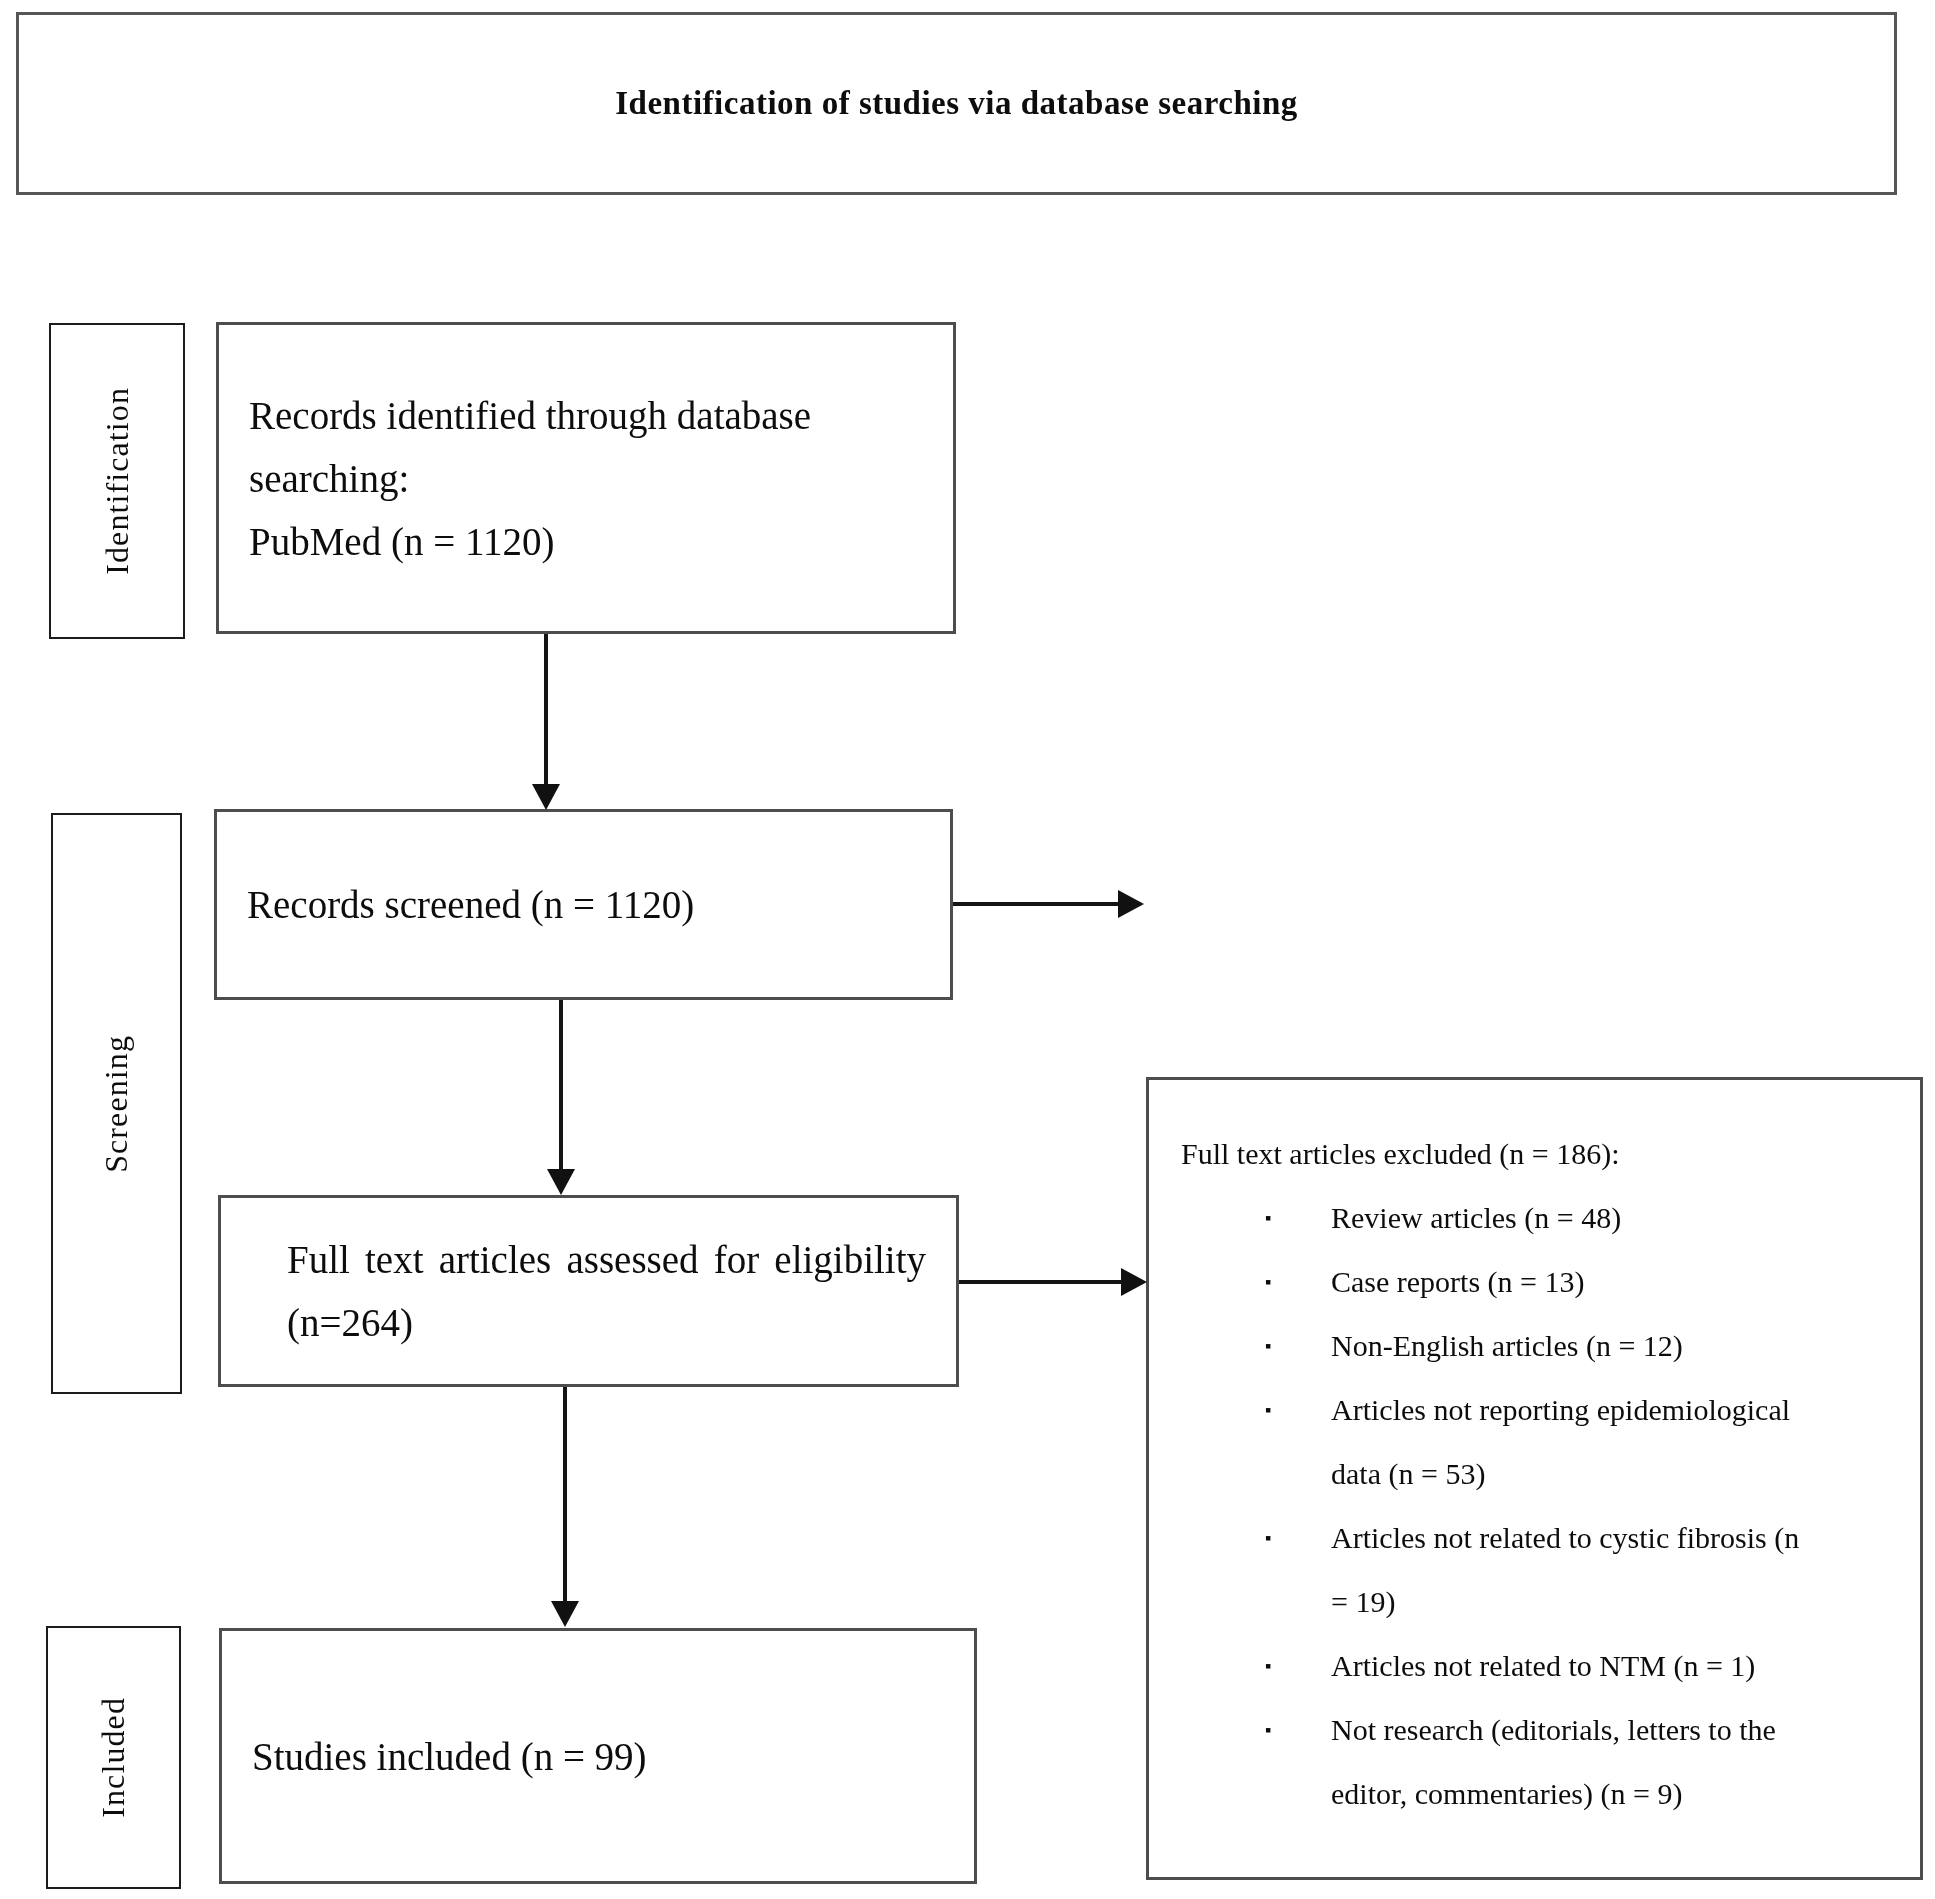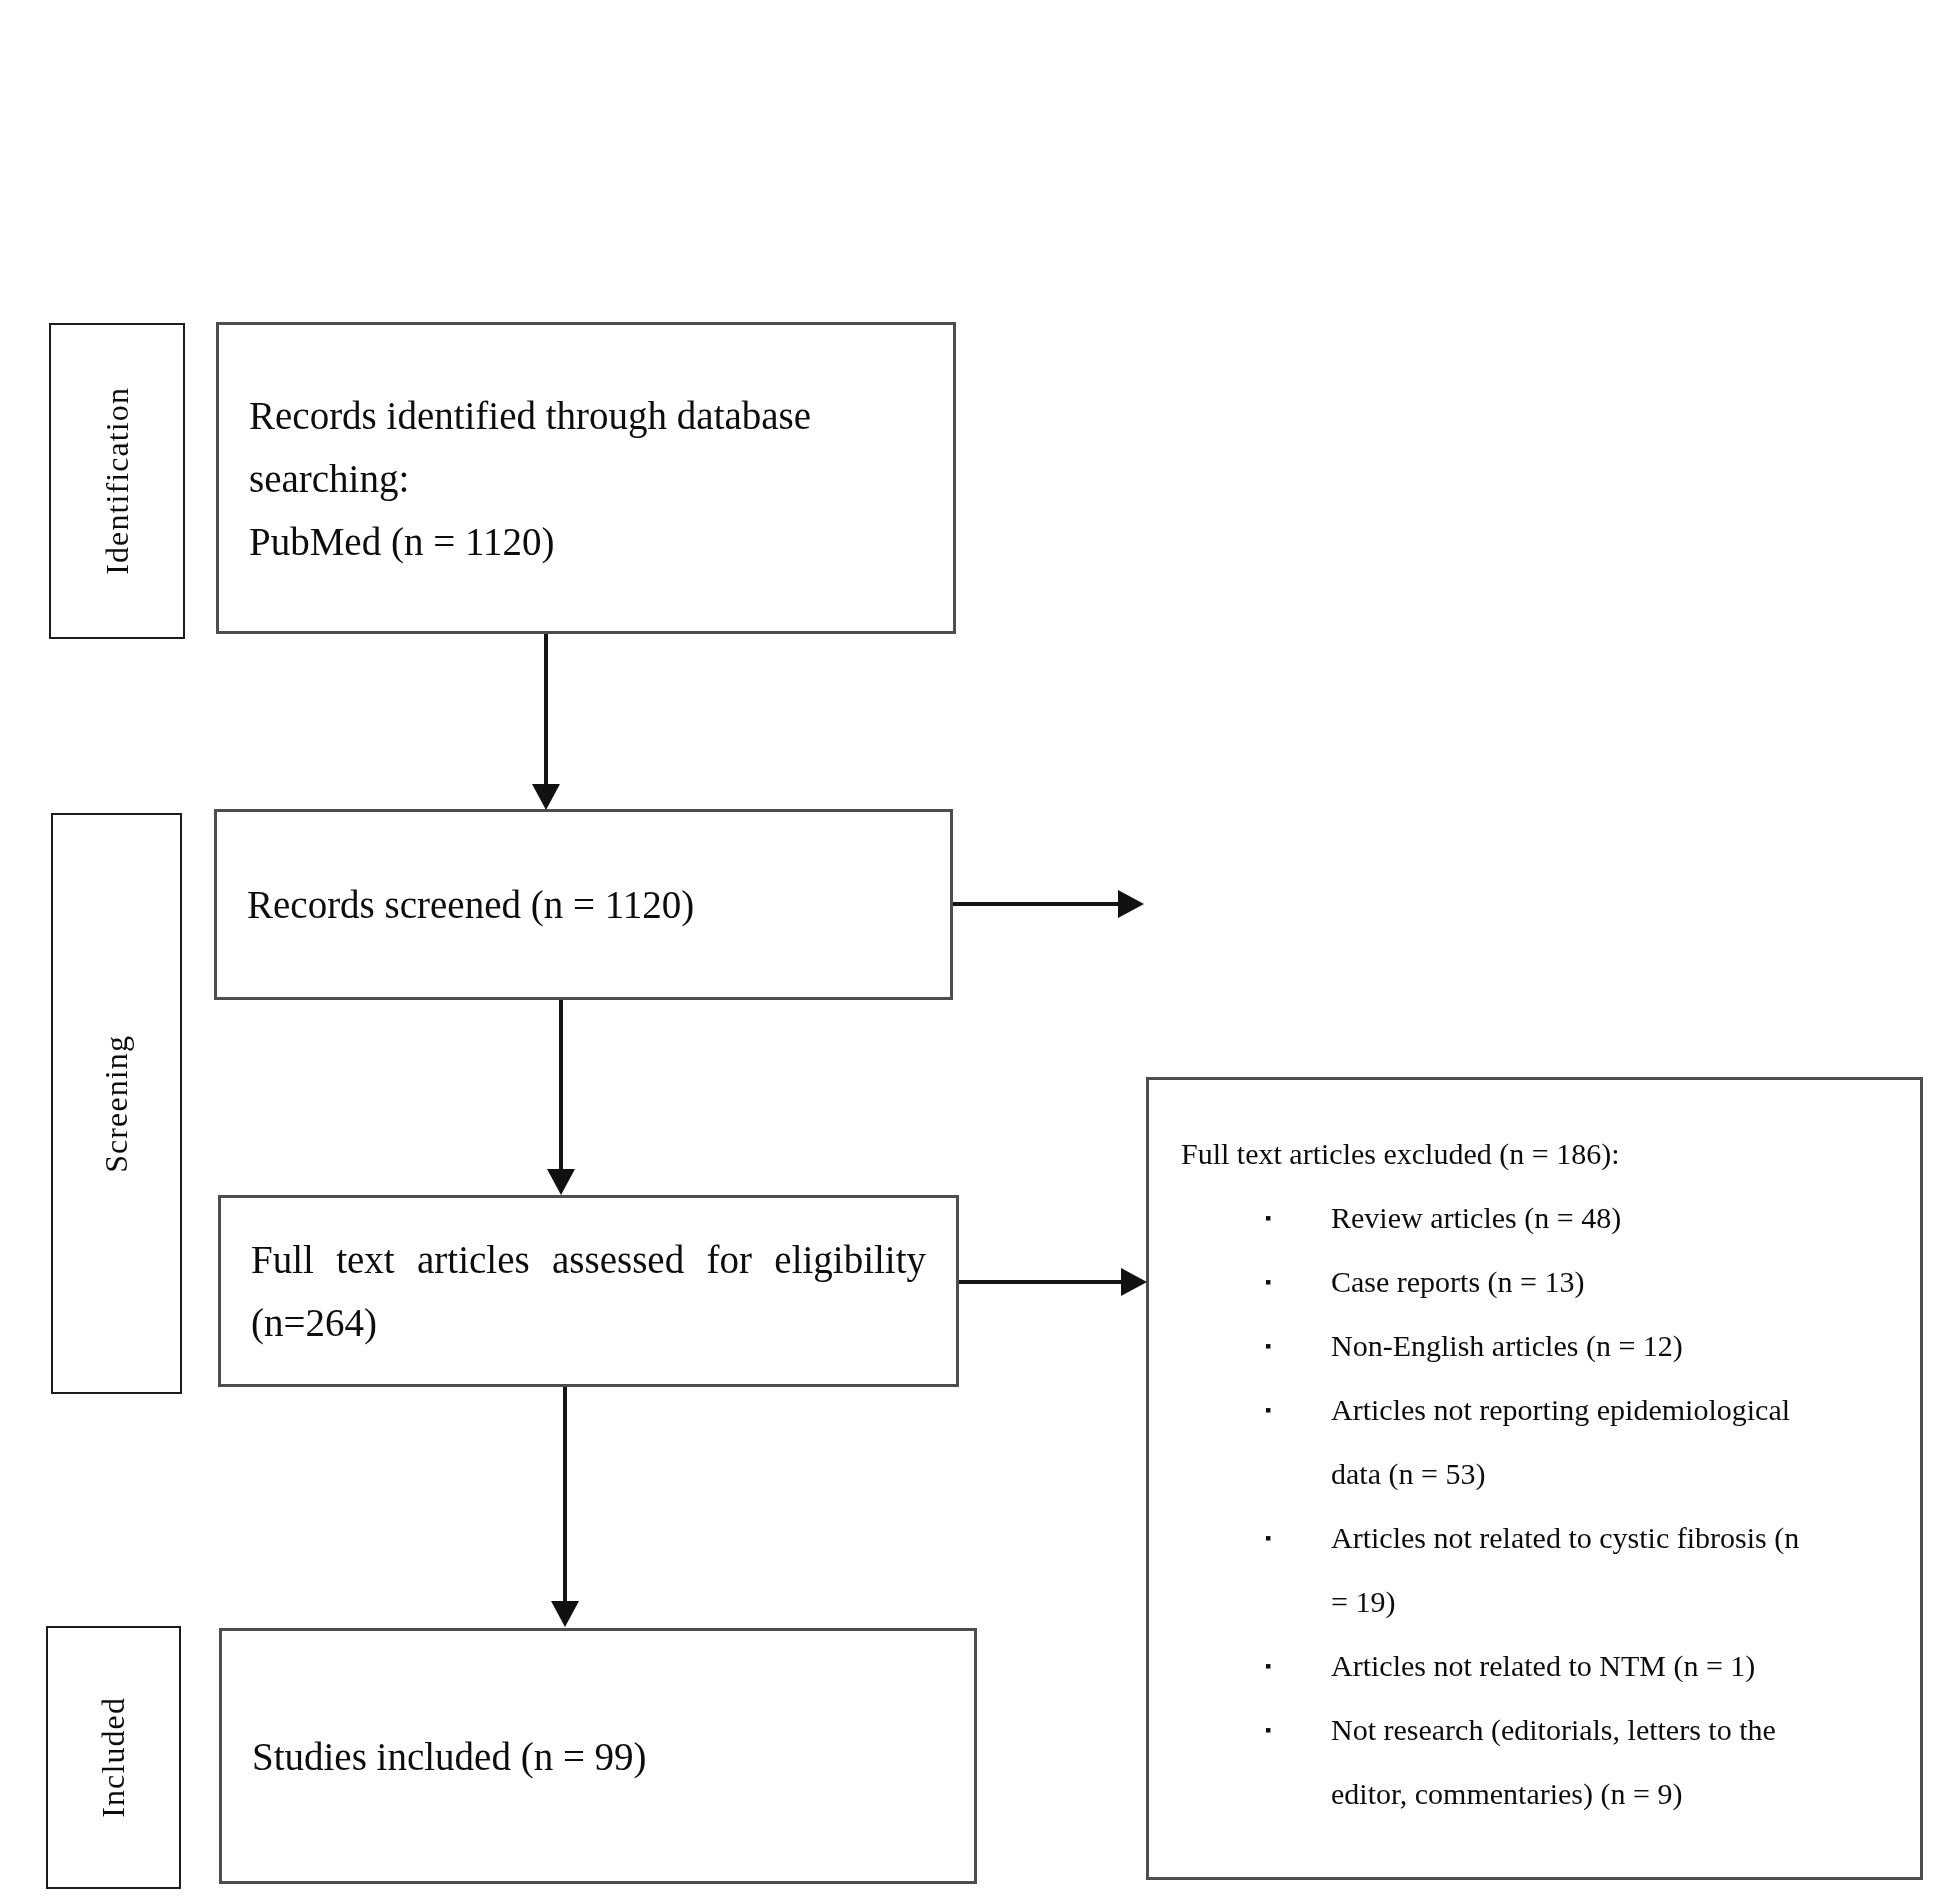--- a/index.html
+++ b/index.html
@@ -44,20 +44,21 @@
   }
   .flow-text {
     font-size:39px; line-height:63px;
     white-space:pre; padding-left:30px; padding-right:19px;
   }
   .flow-text.wrap2 { white-space:pre-line; }
   .flow-text.justify {
     flex:1; white-space:pre-line;
     text-align:justify; text-align-last:justify;
     padding-right:30px;
+    margin-left:36px;
   }
   .box-identified { left:216px;  top:322px;  width:740px; height:312px; }
   .box-screened   { left:214px;  top:809px; width:739px; height:191px; }
   .box-fulltext   { left:218px;  top:1195px; width:741px; height:192px; }
   .box-included   { left:219px;  top:1628px; width:758px; height:256px; }
   .box-excluded1  { left:1146px; top:809px; width:774px; height:189px; }
 
   
   .box-excluded2  {
     left:1146px; top:1077px; width:777px; height:803px;
@@ -86,20 +87,23 @@
     position:absolute; width:0; height:0;
     border-top:14.3px solid transparent; border-bottom:14.3px solid transparent;
     border-left:26.4px solid #111111;
   }
 </style>
 </head>
 <body>
 
 <div id="canvas">
 
+  <div class="box title-box">
+    <div class="title-text">Identification of studies via database searching</div>
+  </div>
 
   <div class="box stage-box stage-identification">
     <span class="vtext">Identification</span>
   </div>
   <div class="box stage-box stage-screening">
     <span class="vtext">Screening</span>
   </div>
   <div class="box stage-box stage-included">
     <span class="vtext">Included</span>
   </div>

